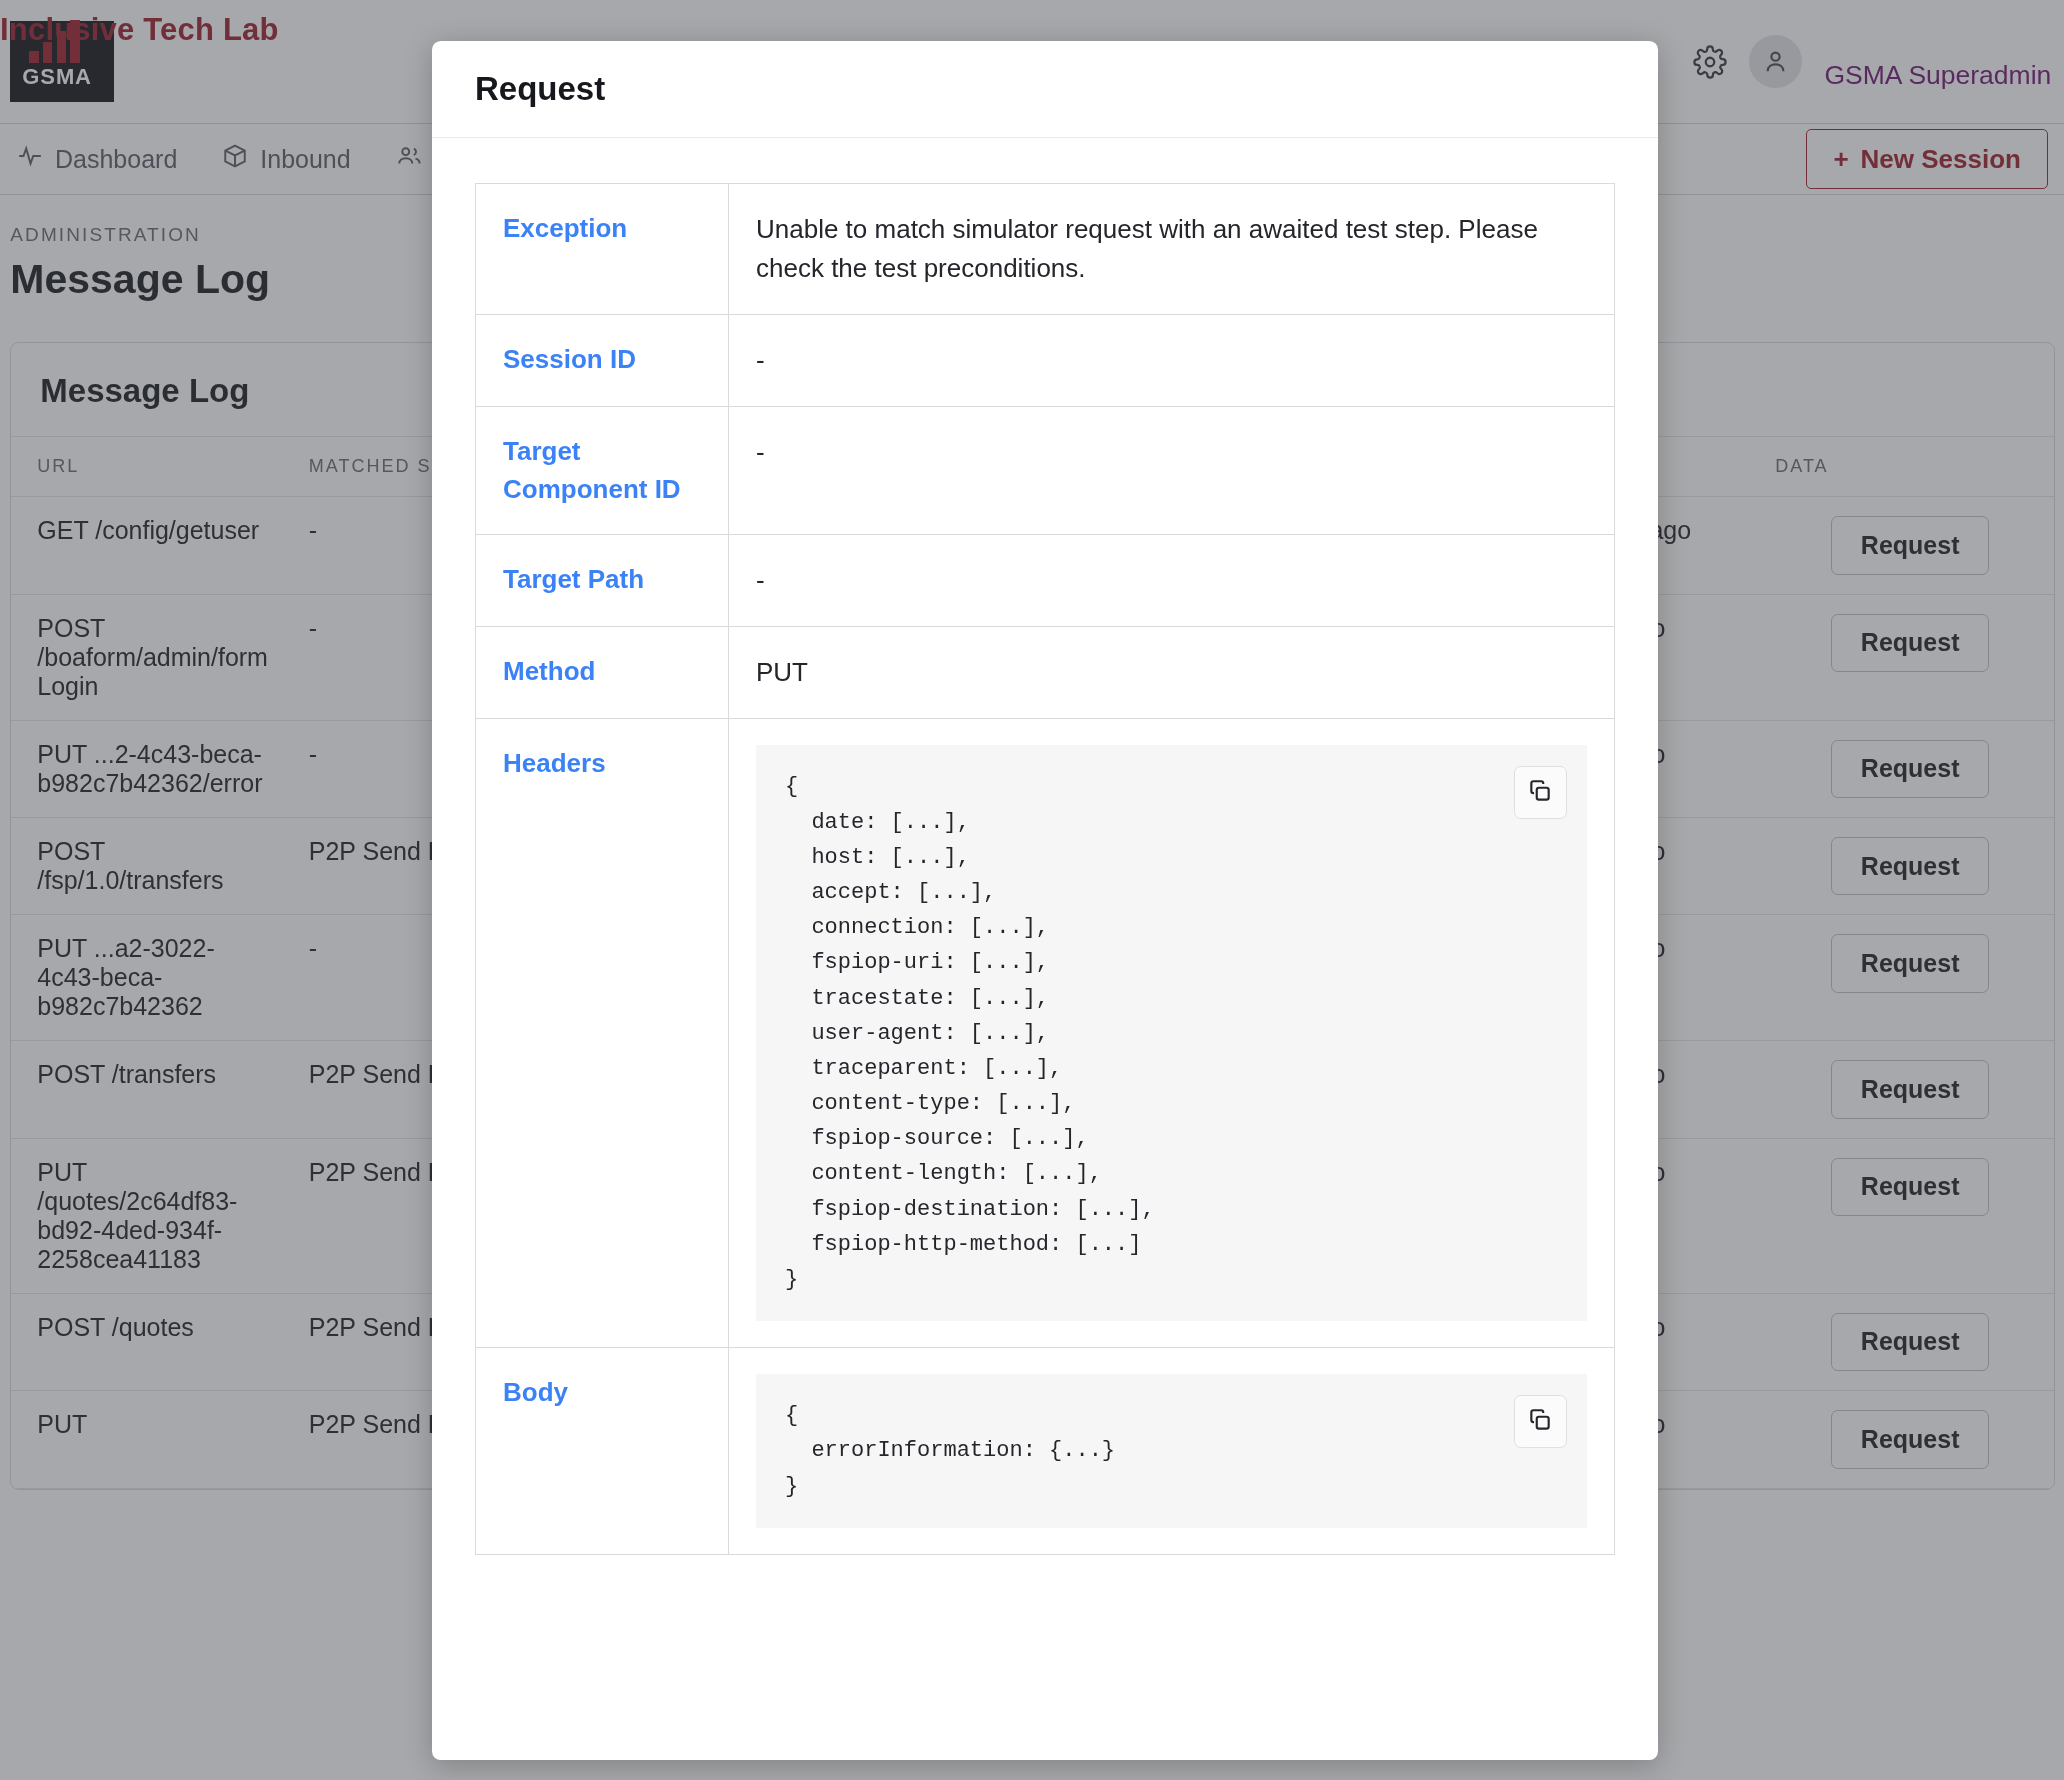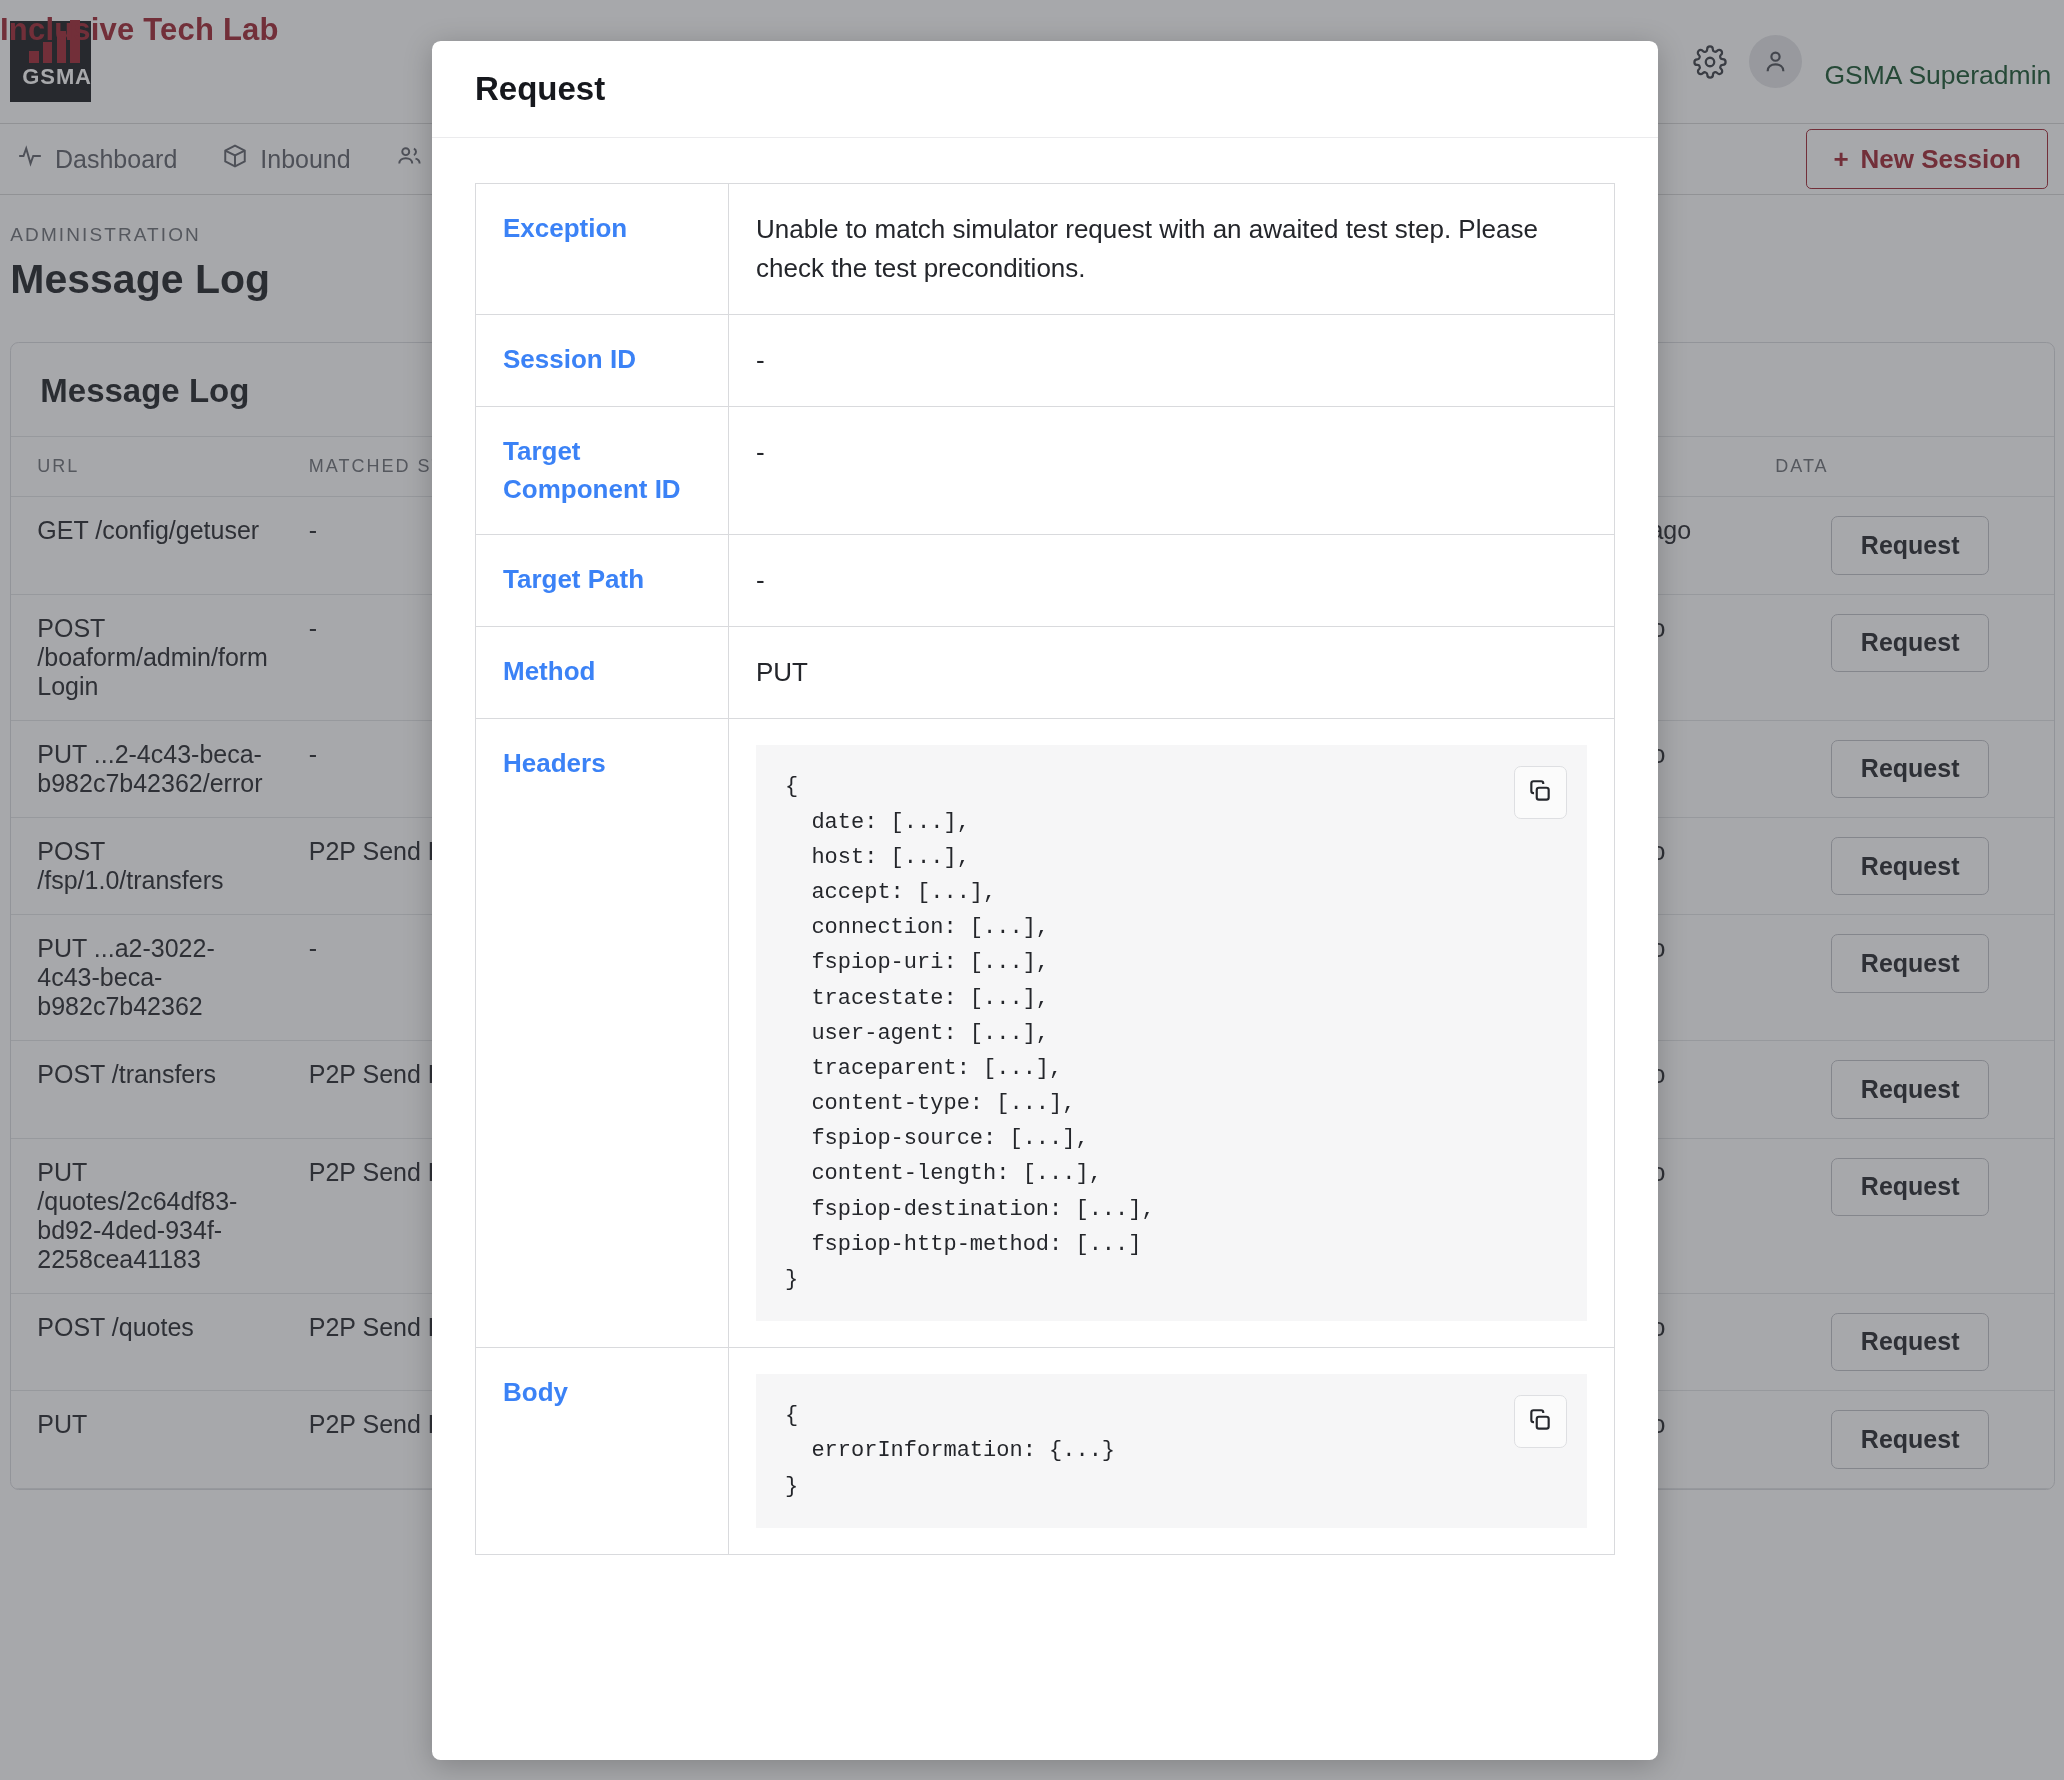--- a/index.html
+++ b/index.html
@@ -16,21 +16,21 @@
     position: absolute; inset: 0;
     background: #ffffff;
   }
   .topbar {
     position: relative;
     height: 124px;
     border-bottom: 1.7px solid #d8d8d8;
     display: flex; align-items: center;
   }
   .logo {
-    width: 81px; height: 81px;
+    width: 104px; height: 81px;
     margin-left: 10.3px;
     background: #17181c;
     position: relative;
     flex: 0 0 auto;
   }
   .logo .bars { position: absolute; left: 19px; bottom: 39px; display: flex; align-items: flex-end; gap: 4.3px; }
   .logo .bars i { display:block; width: 9.4px; background: #9e2331; }
   .logo .bars i:nth-child(1) { height: 12px; }
   .logo .bars i:nth-child(2) { height: 21.4px; }
   .logo .bars i:nth-child(3) { height: 32px; }
@@ -50,21 +50,21 @@
   .topbar-right {
     margin-left: auto; display: flex; align-items: center; gap: 22px;
     padding-right: 13.7px;
   }
   .gear { width: 34px; height: 34px; color: #3a3d44; }
   .avatar {
     width: 53px; height: 53px; border-radius: 50%;
     background: #e3e4e7; display: flex; align-items: center; justify-content: center;
     color: #4a4d55;
   }
-  .user-name { font-size: 26.5px; color: #14532d; margin-top: 28px; }
+  .user-name { font-size: 26.5px; color: #701a75; margin-top: 28px; }
 
   .navbar {
     height: 71px; border-bottom: 1.7px solid #d8d8d8;
     display: flex; align-items: center; padding: 0 17px;
     gap: 45px;
   }
   .nav-item { display: flex; align-items: center; gap: 12px; color: #5d6068; font-size: 25px; }
   .nav-item svg { width: 26px; height: 26px; }
   .new-session-btn {
     margin-left: auto;

